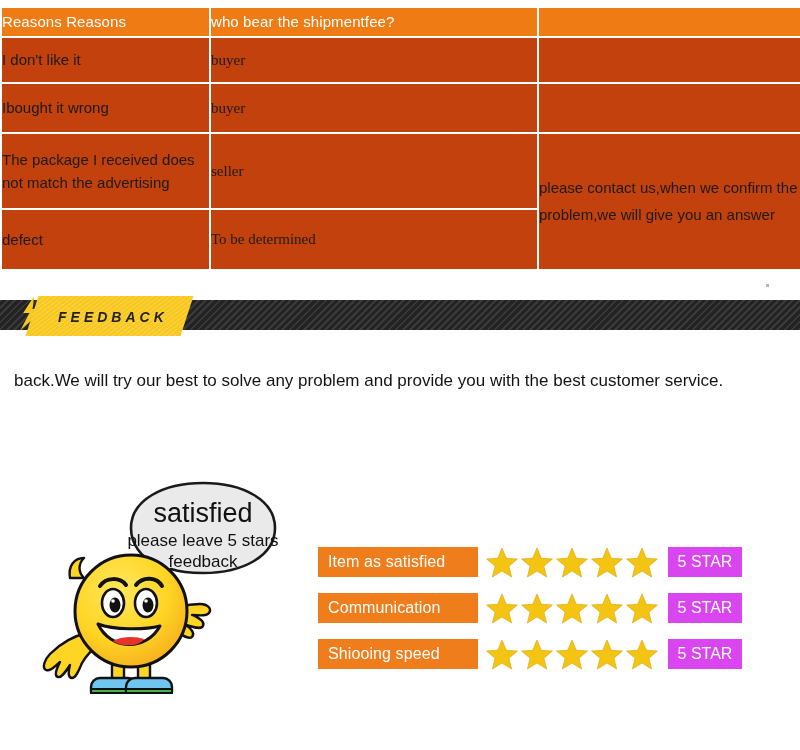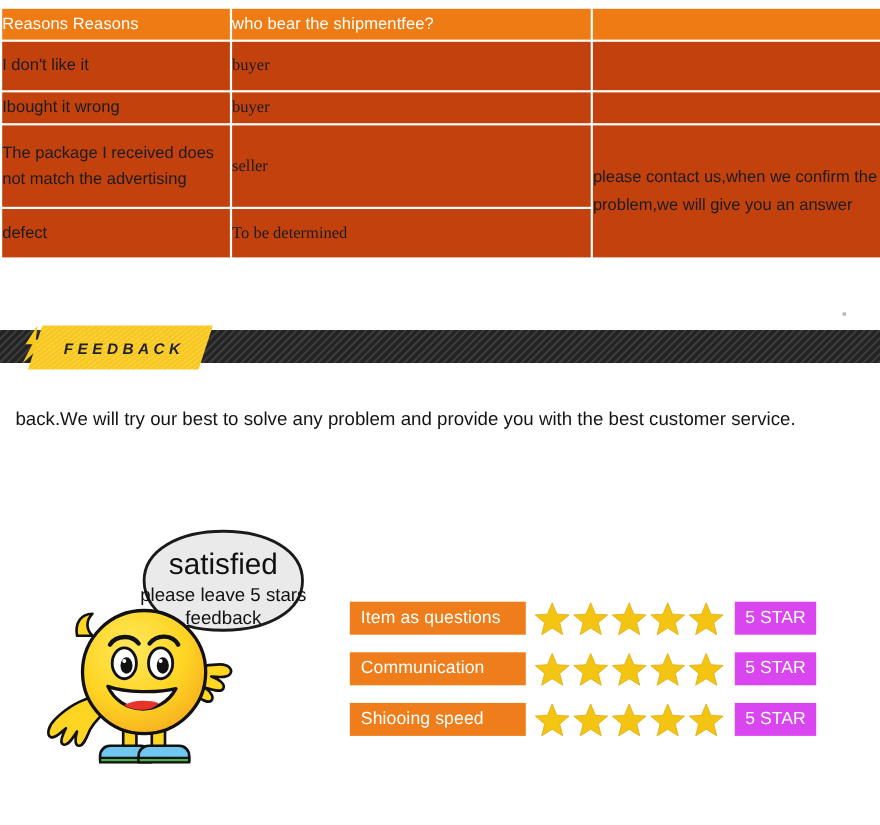--- a/index.html
+++ b/index.html
@@ -56,23 +56,23 @@
   .cell-center {
     text-align: left;
     font-family: Liberation Serif, serif;
   }
   .cell-note {
     padding: 0 18px 0 32px;
     line-height: 1.75;
     font-size: 15px;
   }
   .r1 { height: 44px; }
-  .r2 { height: 28px; }
+  .r2 { height: 48px; }
   .r3 { height: 74px; }
-  .r4 { height: 44px; }
+  .r4 { height: 59px; }
 
   
   .feedback-banner {
     position: absolute;
     left: 0;
     top: 288px;
     width: 800px;
     height: 48px;
   }
   .fb-stripe {
@@ -300,21 +300,21 @@
     <circle cx="118" cy="123" r="1.8" fill="#fff"></circle>
 
     <path d="M70,146 C82,172 118,174 132,148 C116,152 86,152 70,146 Z" fill="#ffffff" stroke="#111" stroke-width="3" stroke-linejoin="round"></path>
     <path d="M85,163 C93,158 108,158 116,161 C112,169 92,169 85,163 Z" fill="#e8332a"></path>
   </svg>
 </div>
 
 <div class="ratings">
 
   <div class="rating-row">
-    <div class="rating-label">Item as questions</div>
+    <div class="rating-label">Item as satisfied</div>
     <div class="rating-stars">
       <svg width="32" height="31" viewBox="0 0 32 31">
           <polygon points="16,1 20.3,11.3 31.4,12 22.9,19.2 25.6,30 16,24 6.4,30 9.1,19.2 0.6,12 11.7,11.3" fill="#f3c512" stroke="#e0a90c" stroke-width="0.7"></polygon>
         </svg>
       <svg width="32" height="31" viewBox="0 0 32 31">
           <polygon points="16,1 20.3,11.3 31.4,12 22.9,19.2 25.6,30 16,24 6.4,30 9.1,19.2 0.6,12 11.7,11.3" fill="#f3c512" stroke="#e0a90c" stroke-width="0.7"></polygon>
         </svg>
       <svg width="32" height="31" viewBox="0 0 32 31">
           <polygon points="16,1 20.3,11.3 31.4,12 22.9,19.2 25.6,30 16,24 6.4,30 9.1,19.2 0.6,12 11.7,11.3" fill="#f3c512" stroke="#e0a90c" stroke-width="0.7"></polygon>
         </svg>

